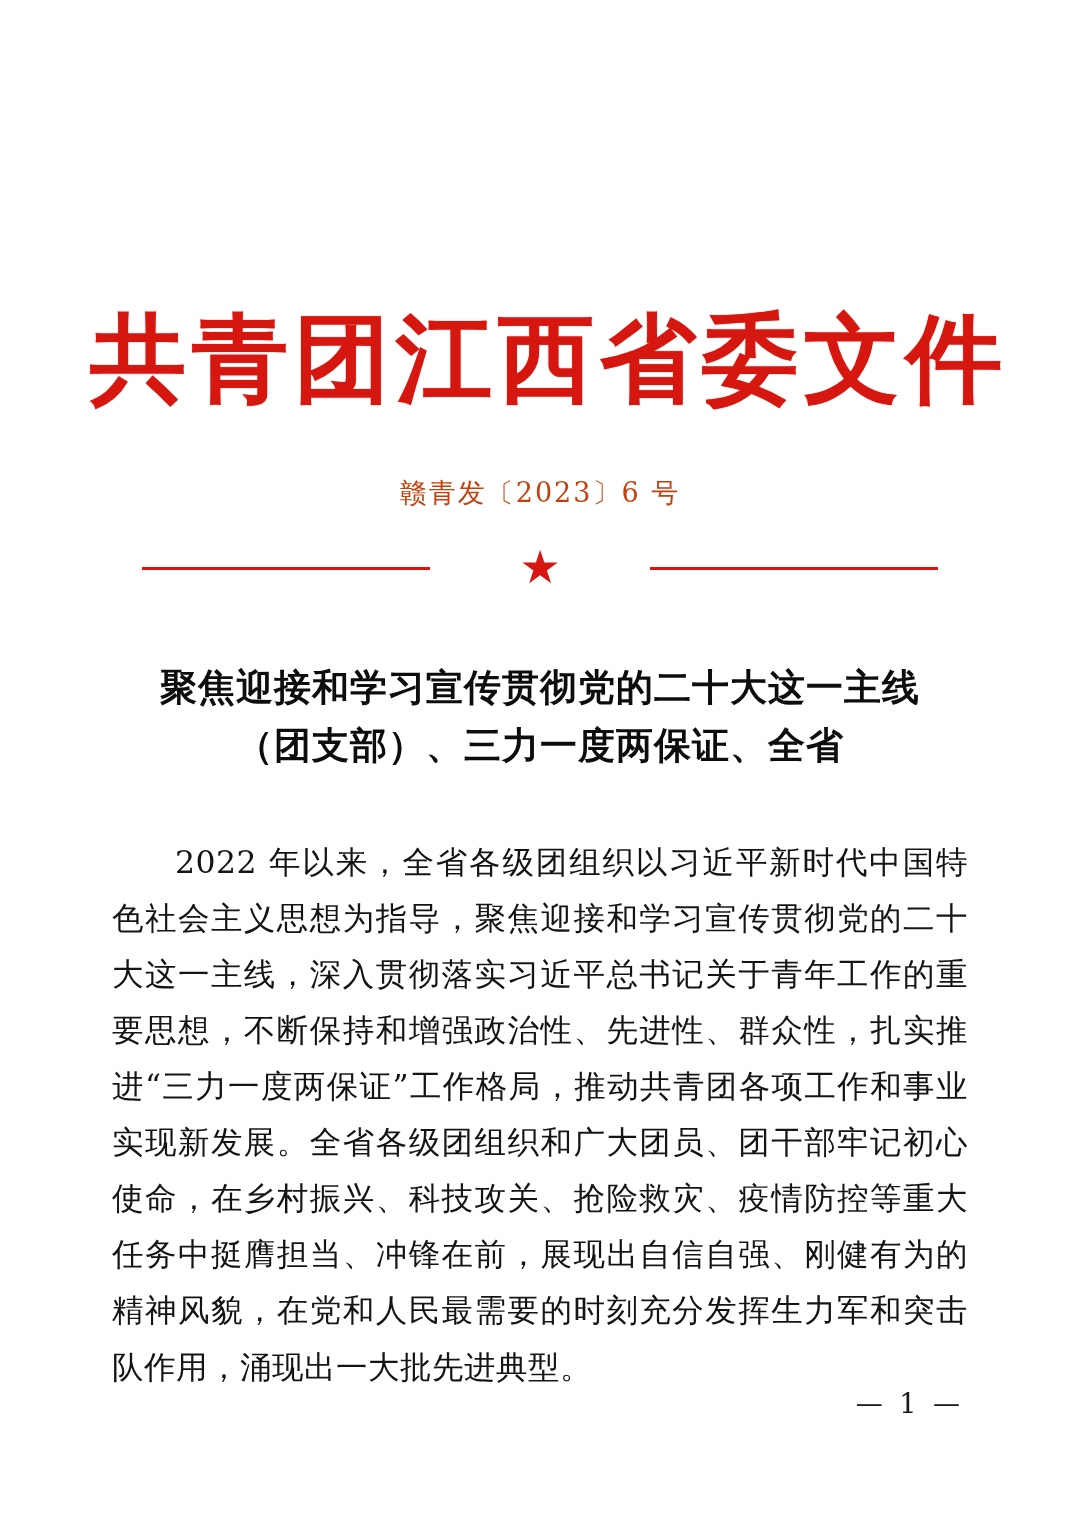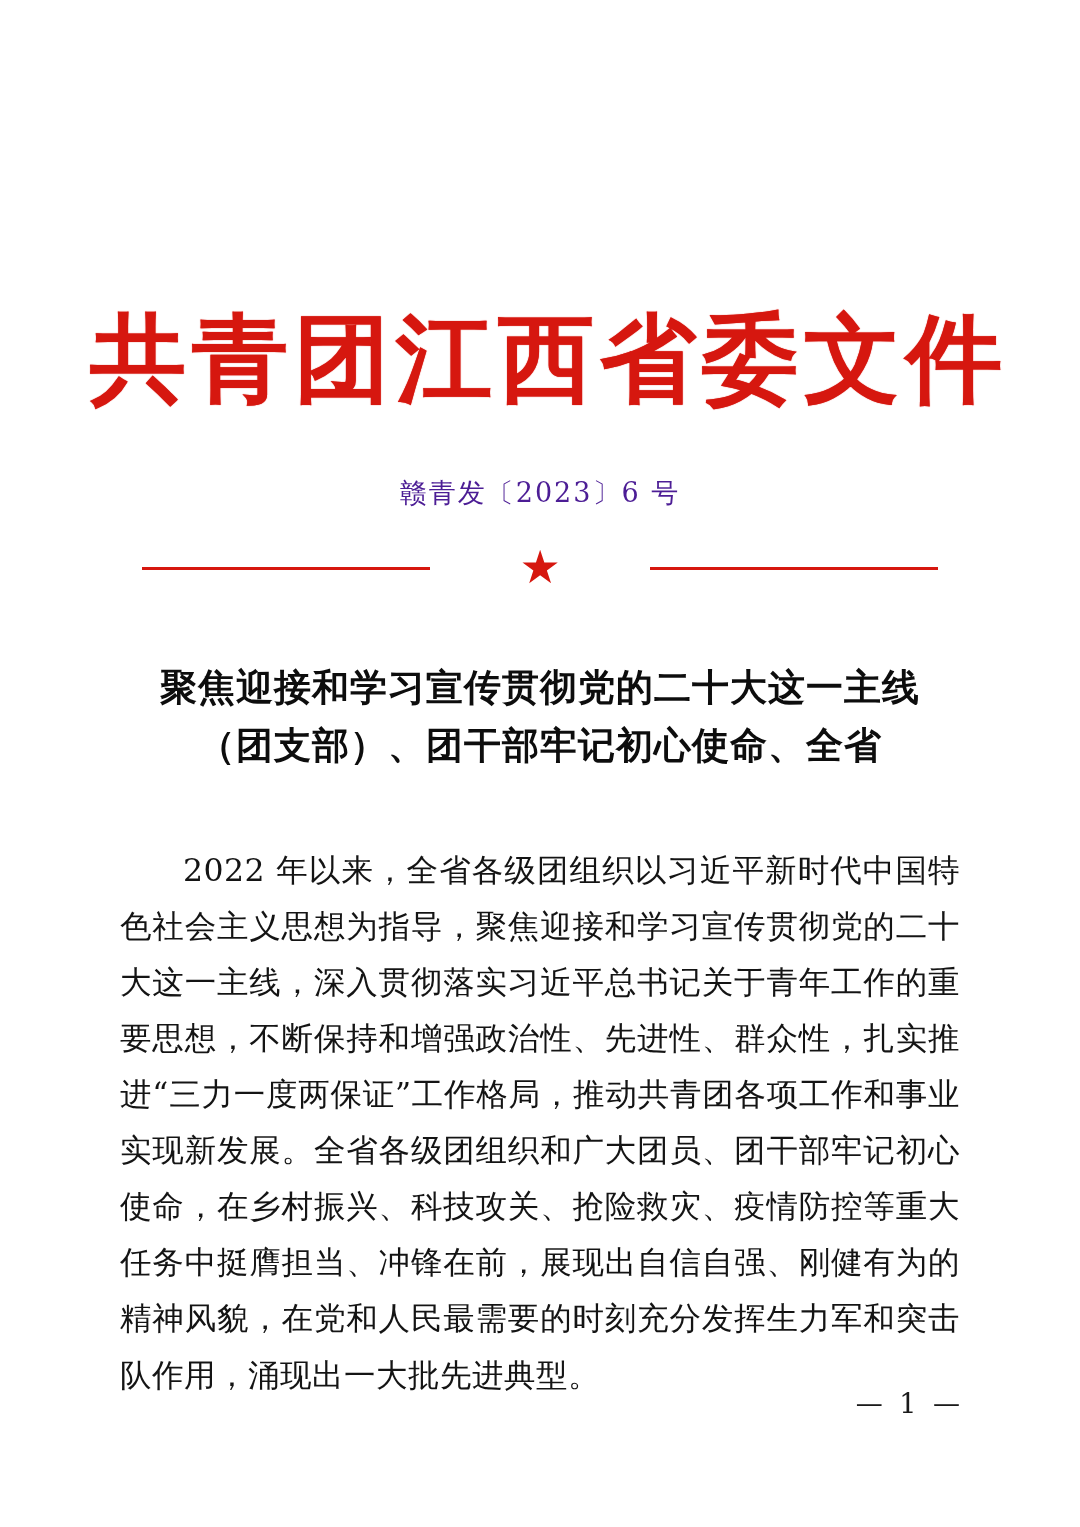--- a/index.html
+++ b/index.html
@@ -40,21 +40,21 @@
     line-height: 1.18;
     white-space: nowrap;
     text-shadow: 0 0 1px #d6170f;
   }
 
   .doc-number {
     margin-top: 60px;
     text-align: center;
     font-size: 27px;
     letter-spacing: 2px;
-    color: #4c1d95;
+    color: #c2410c;
     font-family: "DejaVu Serif", "Liberation Serif", serif;
   }
 
   
   .separator {
     margin-top: 34px;
     height: 44px;
     position: relative;
     display: flex;
     align-items: center;
@@ -98,21 +98,21 @@
     margin-top: 56px;
     font-size: 31.5px;
     line-height: 1.78;
     letter-spacing: 0.5px;
     text-align: justify;
     text-justify: inter-ideograph;
     color: #141414;
     padding: 0 18px;
   }
   .body-text p {
-    margin: 12px;
+    margin: 4px;
     text-indent: 2em;
   }
 
   
   .footer {
     position: absolute;
     left: 0;
     right: 0;
     bottom: 108px;
     text-align: right;
@@ -134,21 +134,21 @@
   <div class="doc-number">赣青发〔2023〕6 号</div>
 
   <div class="separator">
     <div class="sep-line left"></div>
     <div class="sep-line right"></div>
     <div class="sep-star">★</div>
   </div>
 
   <div class="doc-title">
     <span class="tl">聚焦迎接和学习宣传贯彻党的二十大这一主线</span>
-    <span class="tl">（团支部）、团干部牢记初心使命、全省</span>
+    <span class="tl">（团支部）、三力一度两保证、全省</span>
   </div>
 
   <div class="body-text">
     <p>2022 年以来，全省各级团组织以习近平新时代中国特色社会主义思想为指导，聚焦迎接和学习宣传贯彻党的二十大这一主线，深入贯彻落实习近平总书记关于青年工作的重要思想，不断保持和增强政治性、先进性、群众性，扎实推进“三力一度两保证”工作格局，推动共青团各项工作和事业实现新发展。全省各级团组织和广大团员、团干部牢记初心使命，在乡村振兴、科技攻关、抢险救灾、疫情防控等重大任务中挺膺担当、冲锋在前，展现出自信自强、刚健有为的精神风貌，在党和人民最需要的时刻充分发挥生力军和突击队作用，涌现出一大批先进典型。</p>
   </div>
 
   <div class="footer">— 1 —</div>
 
 </div>
 

